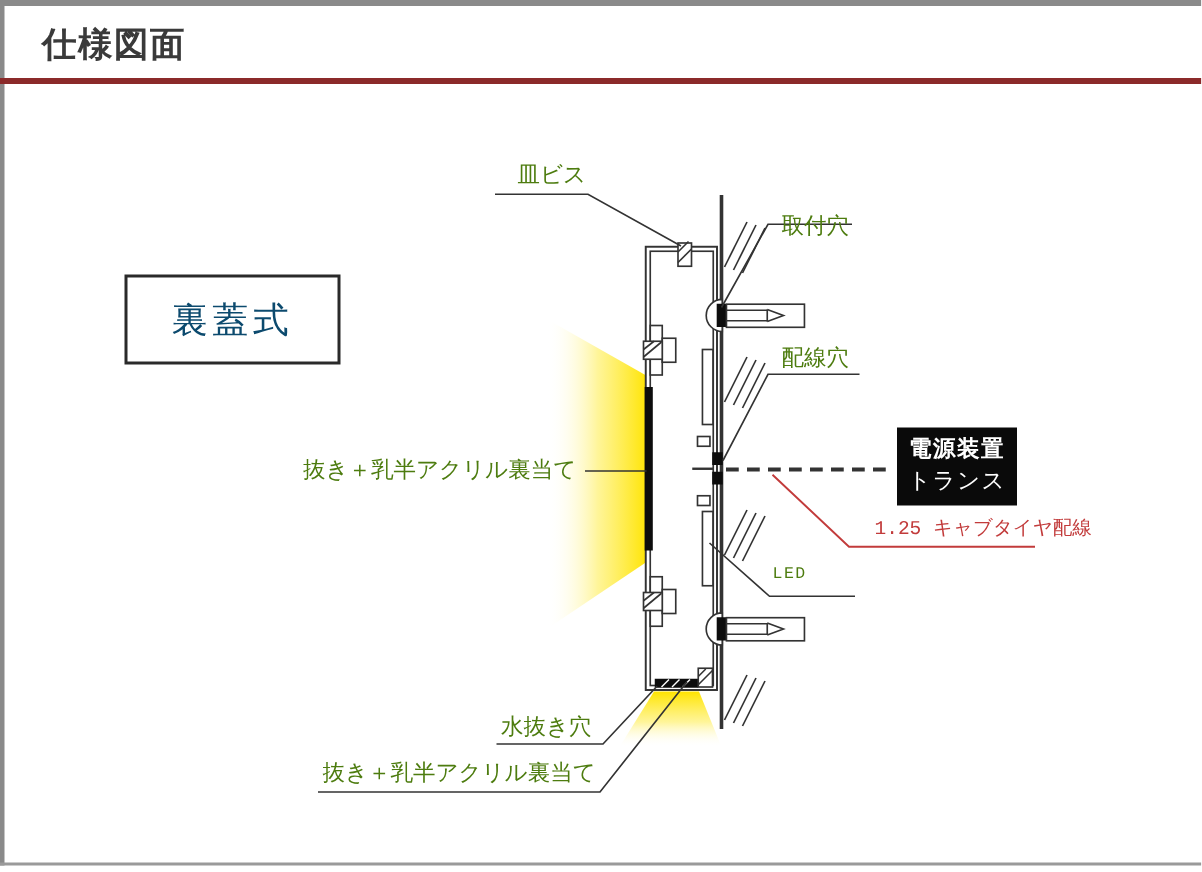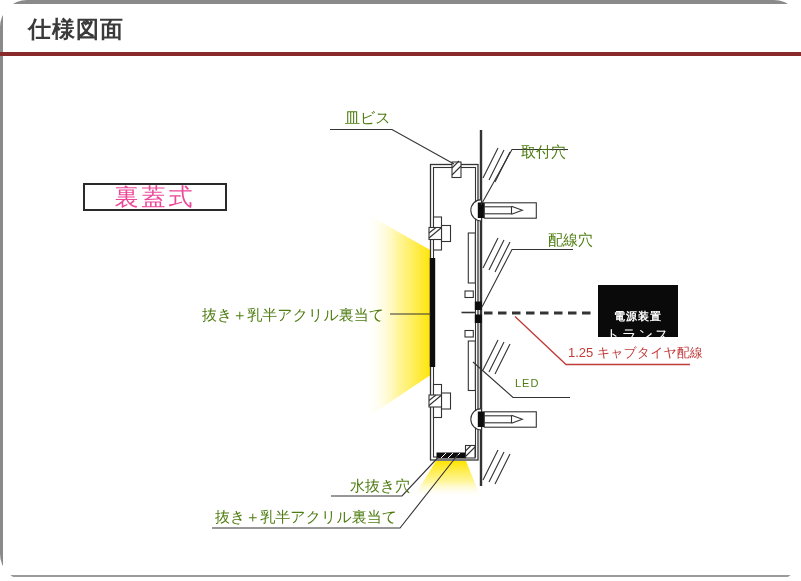--- a/index.html
+++ b/index.html
@@ -1,50 +1,50 @@
 <!DOCTYPE html>
 <html><head>
 <meta charset="utf-8">
 <style>
   html,body{margin:0;padding:0;background:#fff;}
   #page{
     position:relative;width:801px;height:581px;background:#ffffff;
-    font-family:Liberation Sans, sans-serif;overflow:hidden;border-radius:27px;
+    font-family:Liberation Mono, monospace;overflow:hidden;
   }
   .frame-top{position:absolute;left:0;top:0;width:801px;height:4px;background:#8a8a8a;}
   .frame-left{position:absolute;left:0;top:0;width:3px;height:577px;background:#8a8a8a;}
   .frame-bottom{position:absolute;left:0;top:575px;width:801px;height:2px;background:#9a9a9a;}
   .red-rule{position:absolute;left:0;top:52px;width:801px;height:3.5px;background:#8b2a2a;}
   .page-title{
     position:absolute;left:28px;top:14px;font-size:23px;font-weight:bold;
     color:#3a3a3a;letter-spacing:1px;white-space:nowrap;
   }
   .type-box{
-    position:absolute;left:83px;top:183px;width:144px;height:28px;
+    position:absolute;left:83px;top:183px;width:144px;height:60px;
     border:2px solid #2a2a2a;display:flex;align-items:center;justify-content:center;
-    font-size:24px;color:#ec4899;letter-spacing:3px;box-sizing:border-box;background:#fff;
+    font-size:24px;color:#0c4a6e;letter-spacing:3px;box-sizing:border-box;background:#fff;
   }
   .lbl{
     position:absolute;font-size:15px;color:#4d7c0f;line-height:1;white-space:nowrap;
   }
   .lbl-sara{left:345px;top:110px;}
   .lbl-mount{left:521px;top:144px;}
-  .lbl-wiring{left:521px;top:232px;margin-left:27px;}
+  .lbl-wiring{left:521px;top:232px;}
   .lbl-led{left:515px;top:378px;font-size:11px;letter-spacing:1px;}
-  .lbl-drain{left:334px;top:478px;margin-left:16px;}
+  .lbl-drain{left:334px;top:478px;}
   .lbl-cutout-left{left:202px;top:306.5px;}
   .lbl-cutout-bottom{left:215px;top:509px;}
   .power-box{
     position:absolute;left:598px;top:285px;width:80px;height:52px;background:#0a0a0a;
     color:#fff;text-align:center;box-sizing:border-box;padding-top:7px;
   }
-  .power-box .l1{font-size:11px;font-weight:bold;line-height:1.2;letter-spacing:1px;margin-top:18px;}
+  .power-box .l1{font-size:15px;font-weight:bold;line-height:1.2;letter-spacing:1px;}
   .power-box .l2{font-size:15px;line-height:1.3;margin-top:2px;letter-spacing:1px;}
   .cable-note{
-    position:absolute;left:568px;top:346px;width:122px;text-align:center;
+    position:absolute;left:583px;top:346px;width:122px;text-align:center;
     font-size:13px;color:#c23b3b;white-space:nowrap;line-height:1;
   }
   svg{position:absolute;left:0;top:0;}
 </style>
 </head>
 <body>
 
 <div id="page">
 
   <div class="frame-top"></div>

